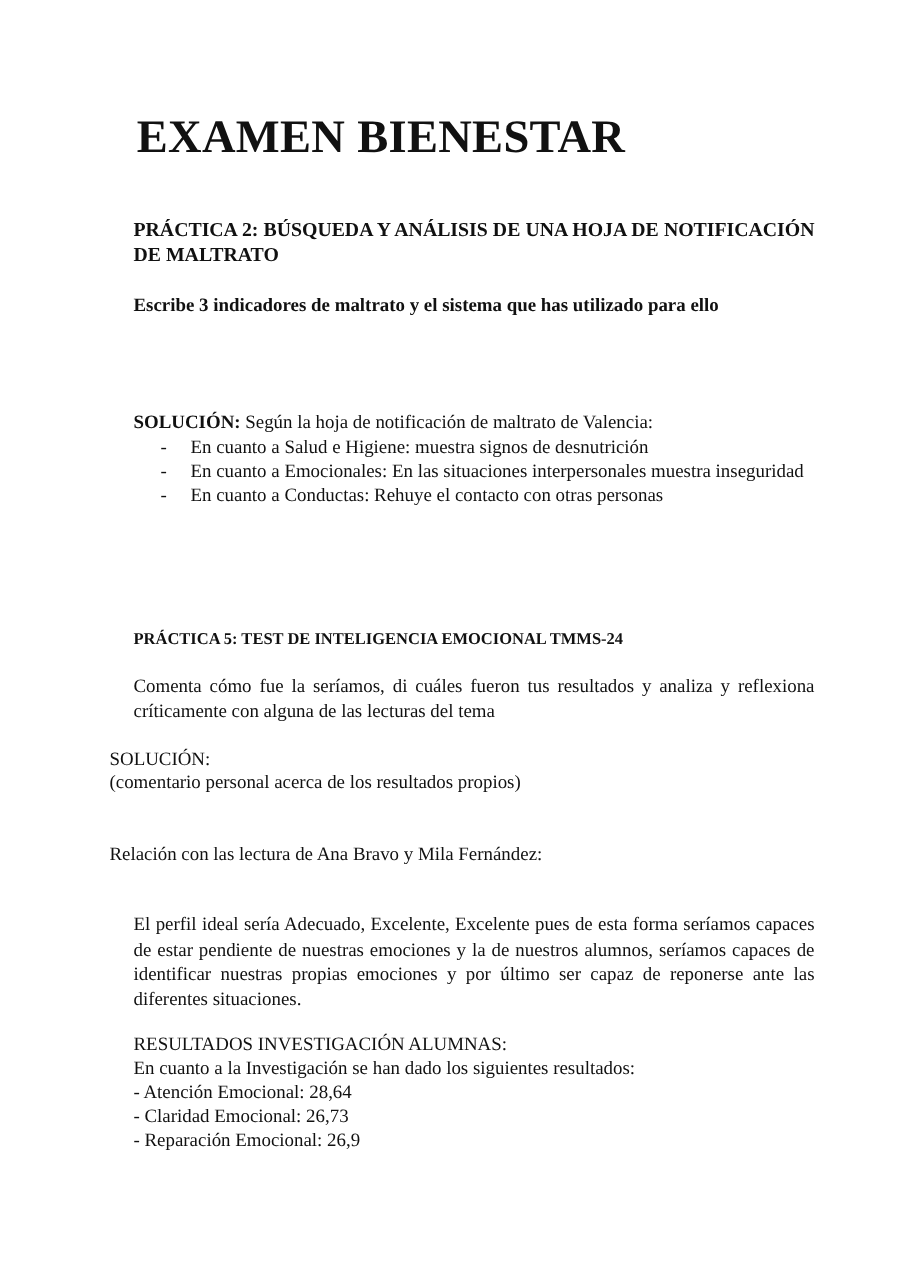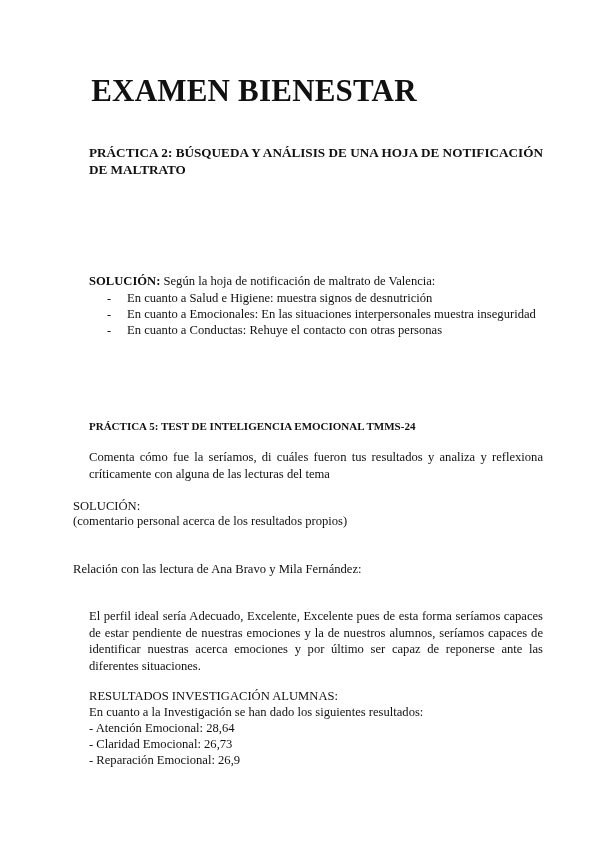--- a/index.html
+++ b/index.html
@@ -19,20 +19,21 @@
 </style>
 </head>
 <body>
 
 <div class="page">
 
   <h1>EXAMEN BIENESTAR</h1>
 
   <p class="abs h2" style="top:128px;">PRÁCTICA 2: BÚSQUEDA Y ANÁLISIS DE UNA HOJA DE NOTIFICACIÓN DE MALTRATO</p>
 
+  <p class="abs h2" style="top:179px; font-size:12.6px;">Escribe 3 indicadores de maltrato y el sistema que has utilizado para ello</p>
 
   <div class="abs body" style="top:257px;">
     <div>
       <b>SOLUCIÓN:</b><span> Según la hoja de notificación de maltrato de Valencia:</span>
     </div>
     <ul class="dash">
       <li><span class="dash">-</span><span>En cuanto a Salud e Higiene: muestra signos de desnutrición</span></li>
       <li><span class="dash">-</span><span>En cuanto a Emocionales: En las situaciones interpersonales muestra inseguridad</span></li>
       <li><span class="dash">-</span><span>En cuanto a Conductas: Rehuye el contacto con otras personas</span></li>
     </ul>
@@ -41,21 +42,21 @@
   <p class="abs h2" style="top:402px; font-size:11px;">PRÁCTICA 5: TEST DE INTELIGENCIA EMOCIONAL TMMS-24</p>
 
   <p class="abs body justify" style="top:433px;">Comenta cómo fue la seríamos, di cuáles fueron tus resultados y analiza y reflexiona críticamente con alguna de las lecturas del tema</p>
 
   <p class="abs plain" style="top:498px;">SOLUCIÓN:</p>
 
   <p class="abs plain" style="top:513px;">(comentario personal acerca de los resultados propios)</p>
 
   <p class="abs plain" style="top:561px;">Relación con las lectura de Ana Bravo y Mila Fernández:</p>
 
-  <p class="abs body justify" style="top:592px;">El perfil ideal sería Adecuado, Excelente, Excelente pues de esta forma seríamos capaces de estar pendiente de nuestras emociones y la de nuestros alumnos, seríamos capaces de identificar nuestras acerca emociones y por último ser capaz de reponerse ante las diferentes situaciones.</p>
+  <p class="abs body justify" style="top:592px;">El perfil ideal sería Adecuado, Excelente, Excelente pues de esta forma seríamos capaces de estar pendiente de nuestras emociones y la de nuestros alumnos, seríamos capaces de identificar nuestras propias emociones y por último ser capaz de reponerse ante las diferentes situaciones.</p>
 
   <div class="abs" style="top:672px;">
     <p class="plain">RESULTADOS INVESTIGACIÓN ALUMNAS:</p>
     <p class="plain">En cuanto a la Investigación se han dado los siguientes resultados:</p>
     <p class="plain">- Atención Emocional: 28,64</p>
     <p class="plain">- Claridad Emocional: 26,73</p>
     <p class="plain">- Reparación Emocional: 26,9</p>
   </div>
 
 </div>

